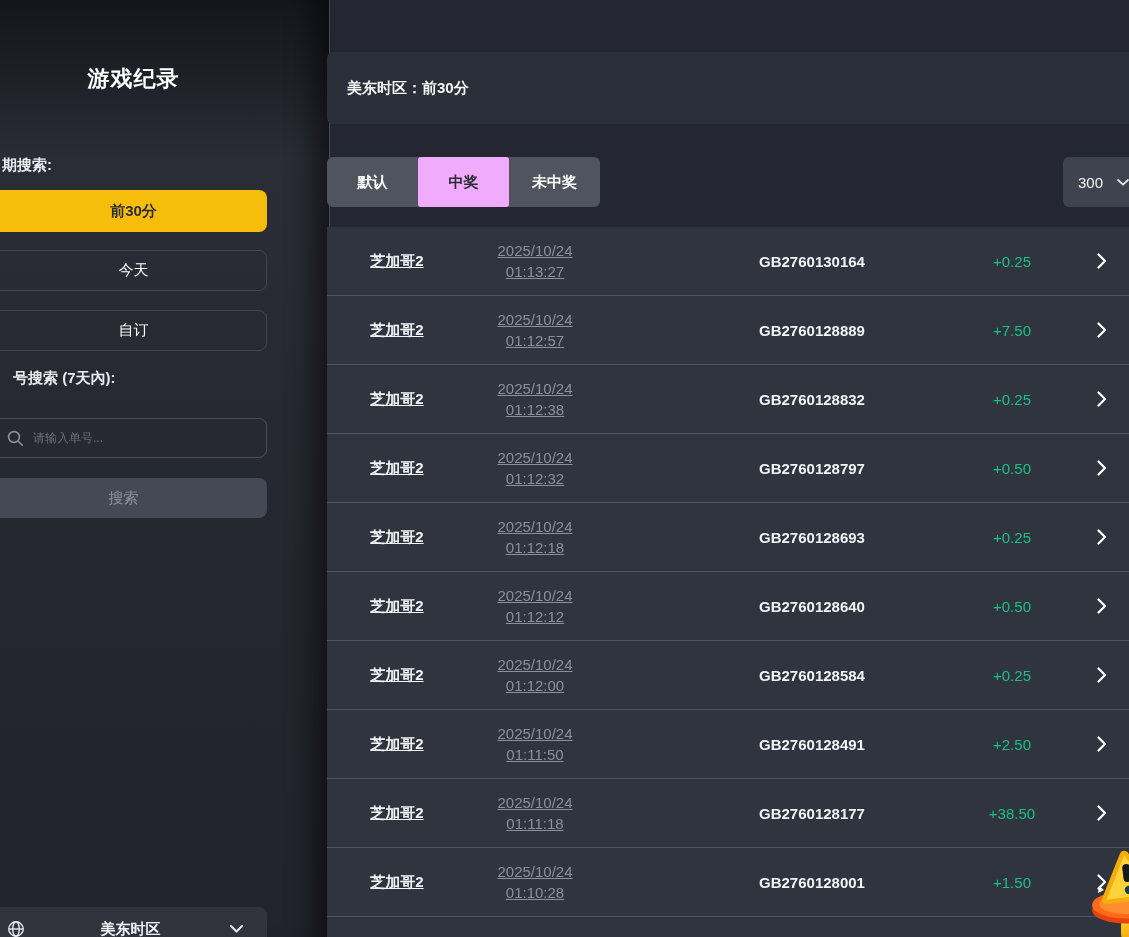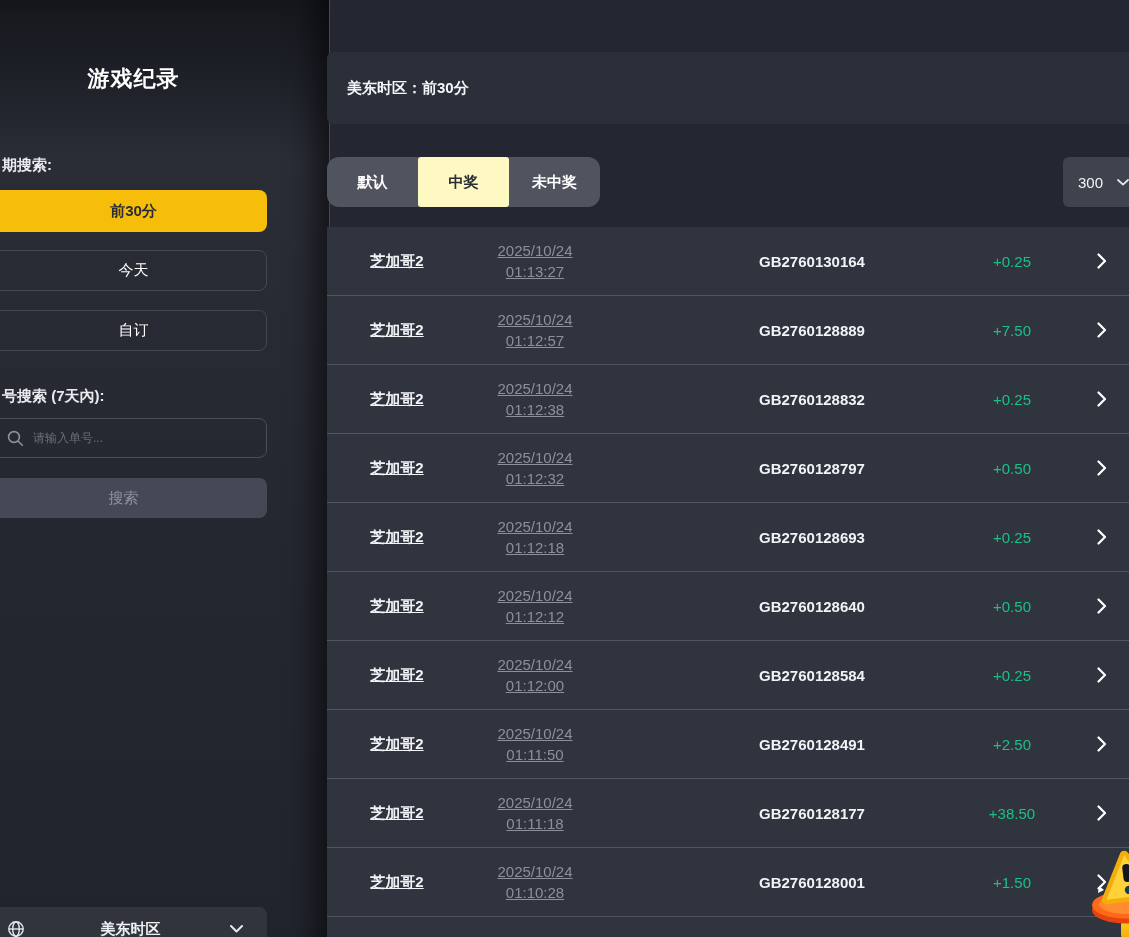--- a/index.html
+++ b/index.html
@@ -16,21 +16,21 @@
     background:linear-gradient(180deg,#15171c 0%,#1d2027 8%,#2a2d36 17%,#24272f 60%,#21242c 100%);
     border-right:1px solid #454a53;
     box-shadow:inset -36px 0 28px -22px rgba(0,0,0,.55);
   }
   .sb-title {
     position:absolute; top:64px; left:0; width:267px;
     text-align:center; font-size:22px; font-weight:bold; color:#ffffff; letter-spacing:1px;
   }
   .sb-label { position:absolute; left:2px; font-size:15px; font-weight:bold; color:#e9ebef; }
   .lbl-date  { top:156px; }
-  .lbl-order { top:387px; }
+  .lbl-order { top:369px;margin-left:11px; }
   .sb-btn {
     position:absolute; left:-20px; width:287px; height:42px;
     border-radius:8px; border:1px solid transparent;
     display:flex; align-items:center; justify-content:center;
     font-size:15px; font-weight:bold; color:#ffffff; cursor:pointer;
     background:transparent;
   }
   .sb-btn .inner-label { padding-left:20px; }
   .btn-30   { top:190px; background:#f6bd0a; color:#2a2d34; }
   .btn-today{ top:250px; height:41px; border-color:#43474f; font-weight:normal; }
@@ -62,27 +62,27 @@
   .tz-select .chev { position:absolute; right:24px; top:18px; }
   
   .hdr-panel {
     position:absolute; left:327px; top:52px; width:813px; height:72px;
     background:#2b2f39; border-radius:6px;
     display:flex; align-items:center; padding-left:20px;
     font-size:15px; font-weight:bold; color:#f5f6f8;
   }
   .tabs {
     position:absolute; left:327px; top:157px; height:50px;
-    background:#50545f; border-radius:12px; display:inline-flex; overflow:hidden;
+    background:#50545f; border-radius:6px; display:inline-flex; overflow:hidden;
   }
   .tab {
     width:91px; height:50px; display:flex; align-items:center; justify-content:center;
     font-size:15px; color:#ffffff; cursor:pointer; font-weight:600;
   }
-  .tab.active { background:#fef9c3; color:#2b2e35; border-radius:3px; }
+  .tab.active { background:#f0abfc; color:#2b2e35; border-radius:3px; }
   .page-size {
     position:absolute; left:1063px; top:157px; width:92px; height:50px;
     background:#3f434d; border-radius:6px; cursor:pointer;
     display:flex; align-items:center; padding-left:15px;
     font-size:15px; color:#f2f3f6;
   }
   .page-size .chev { position:absolute; left:54px; top:22px; }
   
   .records { position:absolute; left:327px; top:227px; width:813px; }
   .row {

